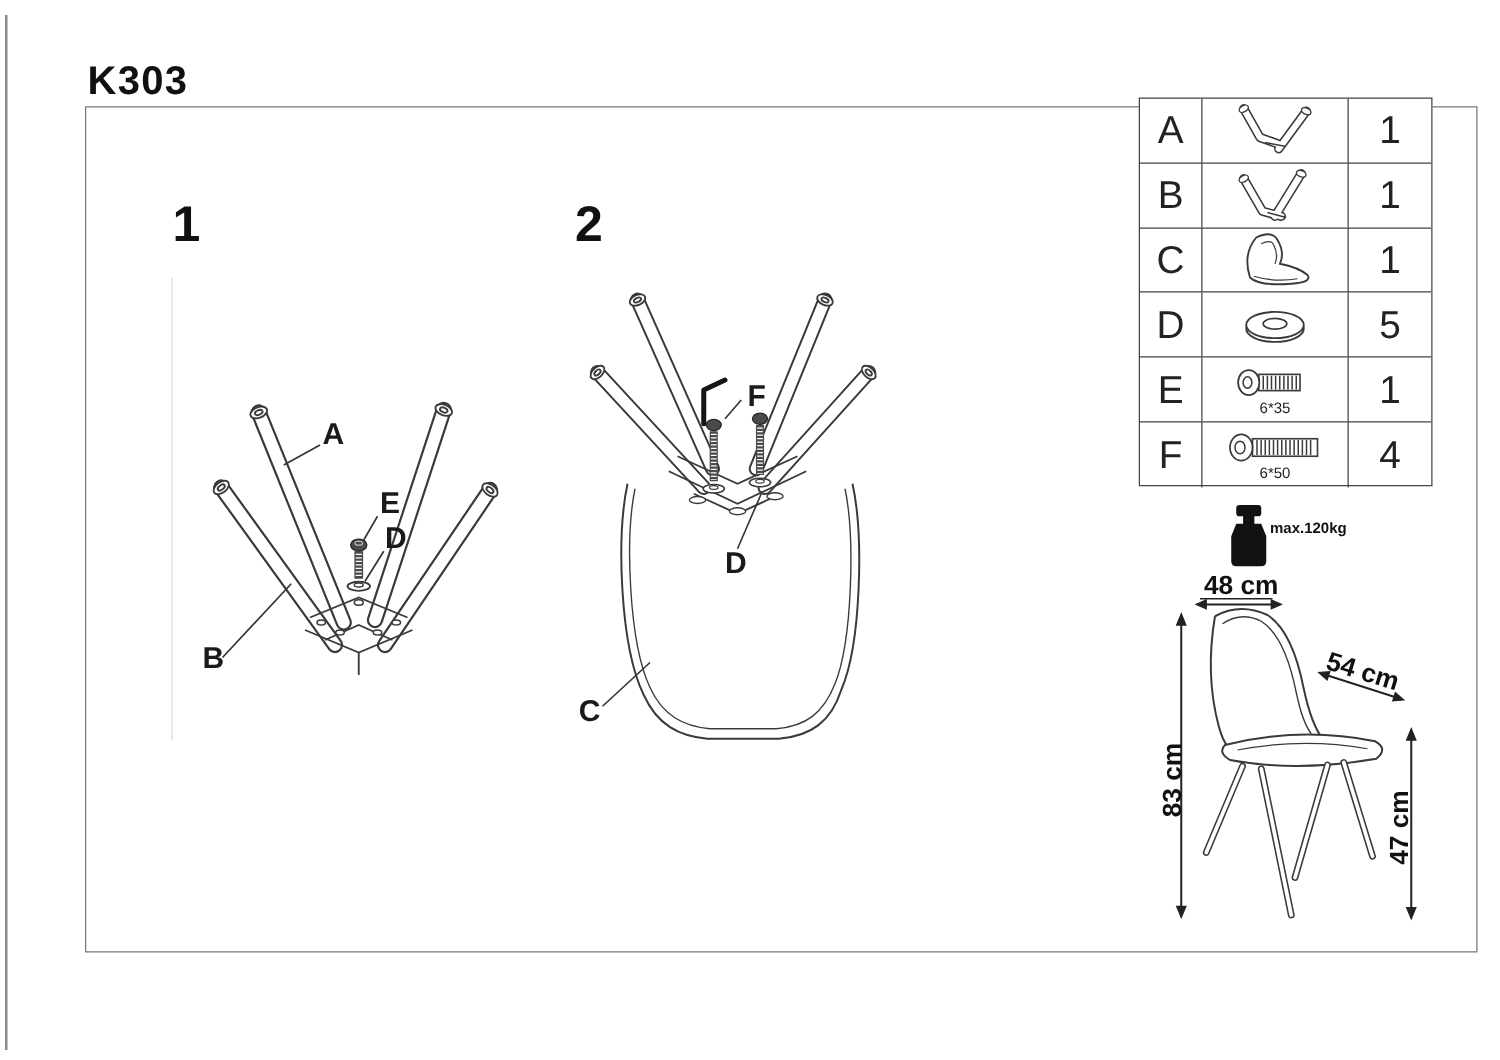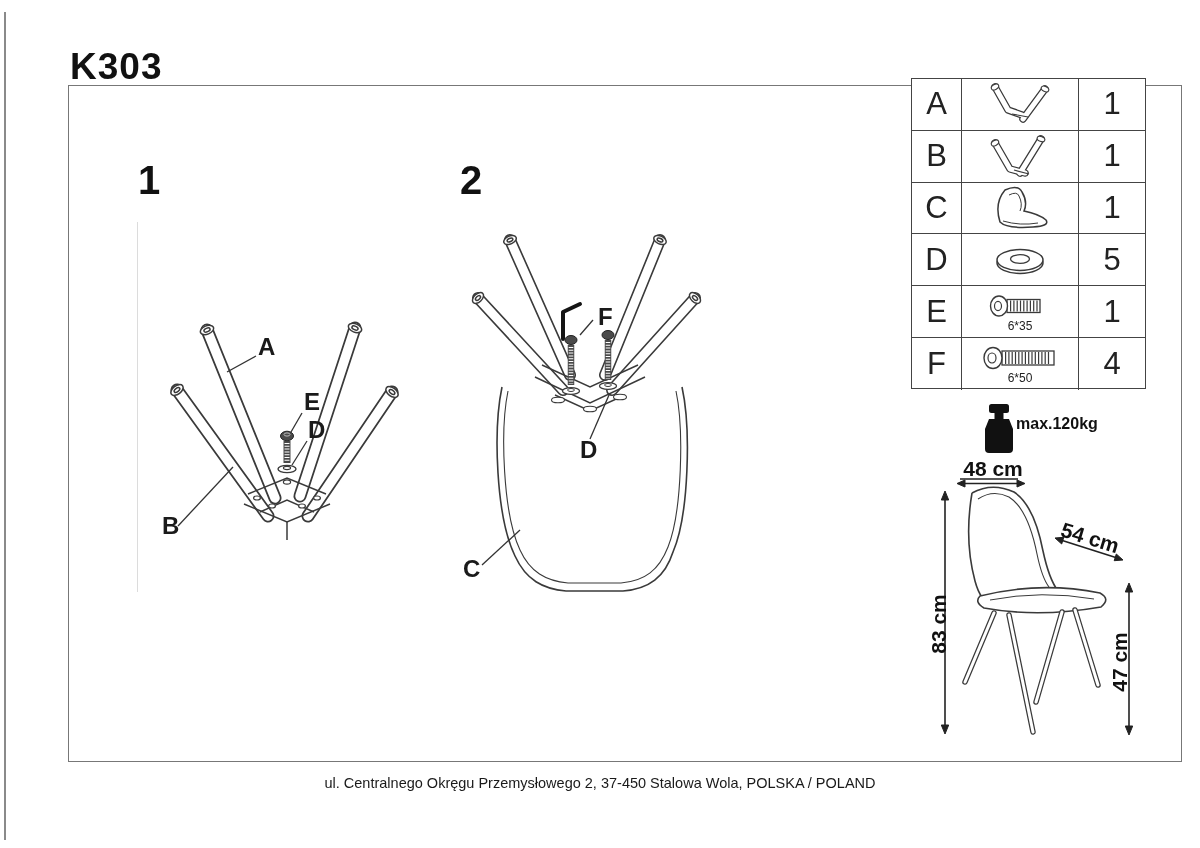--- a/index.html
+++ b/index.html
@@ -3,41 +3,41 @@
 <meta charset="utf-8">
 <style>
   html,body{margin:0;padding:0;background:#fff;}
   .page{
     position:relative;width:1200px;height:848px;background:#fff;overflow:hidden;
     font-family:"Liberation Sans", sans-serif;color:#1c1c1c;
   }
   .abs{position:absolute;}
   .page-edge-line{left:4px;top:12px;width:2px;height:828px;background:#8a8a8a;}
   .fold-line{left:137px;top:222px;width:1px;height:370px;background:#dcdcdc;}
-  .title{left:70px;top:46px;font-size:37px;font-weight:bold;letter-spacing:1px;color:#111;}
+  .title{left:70px;top:46px;font-size:32px;font-weight:bold;letter-spacing:1px;color:#111;}
   .frame{left:68px;top:85px;width:1114px;height:677px;border:1.4px solid #777;box-sizing:border-box;}
   .step-label{font-size:40px;font-weight:bold;color:#111;}
   .step-1{left:138px;top:158px;}
   .step-2{left:460px;top:158px;}
 
   
   .parts-table{
     left:911px;top:78px;width:235px;height:311px;background:#fff;
     display:grid;grid-template-columns:50px 117px 66px;grid-auto-rows:51.8px;
     border:1.3px solid #444;box-sizing:border-box;
   }
   .pt-cell{border-right:1px solid #444;border-bottom:1px solid #444;
     display:flex;align-items:center;justify-content:center;flex-direction:column;box-sizing:border-box;}
   .pt-cell.last-col{border-right:none;}
   .pt-cell.last-row{border-bottom:none;}
   .pt-letter,.pt-qty{font-size:31px;color:#222;}
   .pt-size{font-size:12px;color:#222;margin-top:-3px;}
 
   
-  .weight-label{left:1016px;top:415px;font-size:16px;font-weight:bold;color:#111;}
+  .weight-label{left:1016px;top:415px;font-size:12px;font-weight:bold;color:#111;}
 
   
   .dim-label{font-size:21px;font-weight:bold;color:#111;text-align:center;}
   .dim-width{left:956px;top:457px;width:74px;}
   .dim-depth{left:1050px;top:526px;width:80px;transform:rotate(17deg);}
   .dim-height{left:903px;top:612px;width:72px;transform:rotate(-90deg);}
   .dim-seat{left:1084px;top:650px;width:72px;transform:rotate(-90deg);}
 
   
   .footer{left:0;top:772px;width:1200px;text-align:center;line-height:22px;font-size:14.5px;color:#1a1a1a;}
@@ -349,16 +349,15 @@
       <polygon points="199,280 195.3,271 202.7,271"></polygon>
     </g>
   </svg>
 
   <div class="abs dim-label dim-width">48 cm</div>
   <div class="abs dim-label dim-depth">54 cm</div>
   <div class="abs dim-label dim-height">83 cm</div>
   <div class="abs dim-label dim-seat">47 cm</div>
 
   <div class="abs footer">
-    <div>ul. Centralnego Okręgu Przemysłowego 2, 37-450 Stalowa Wola, POLSKA / POLAND</div>
   </div>
 
 </div>
 
 </body></html>

